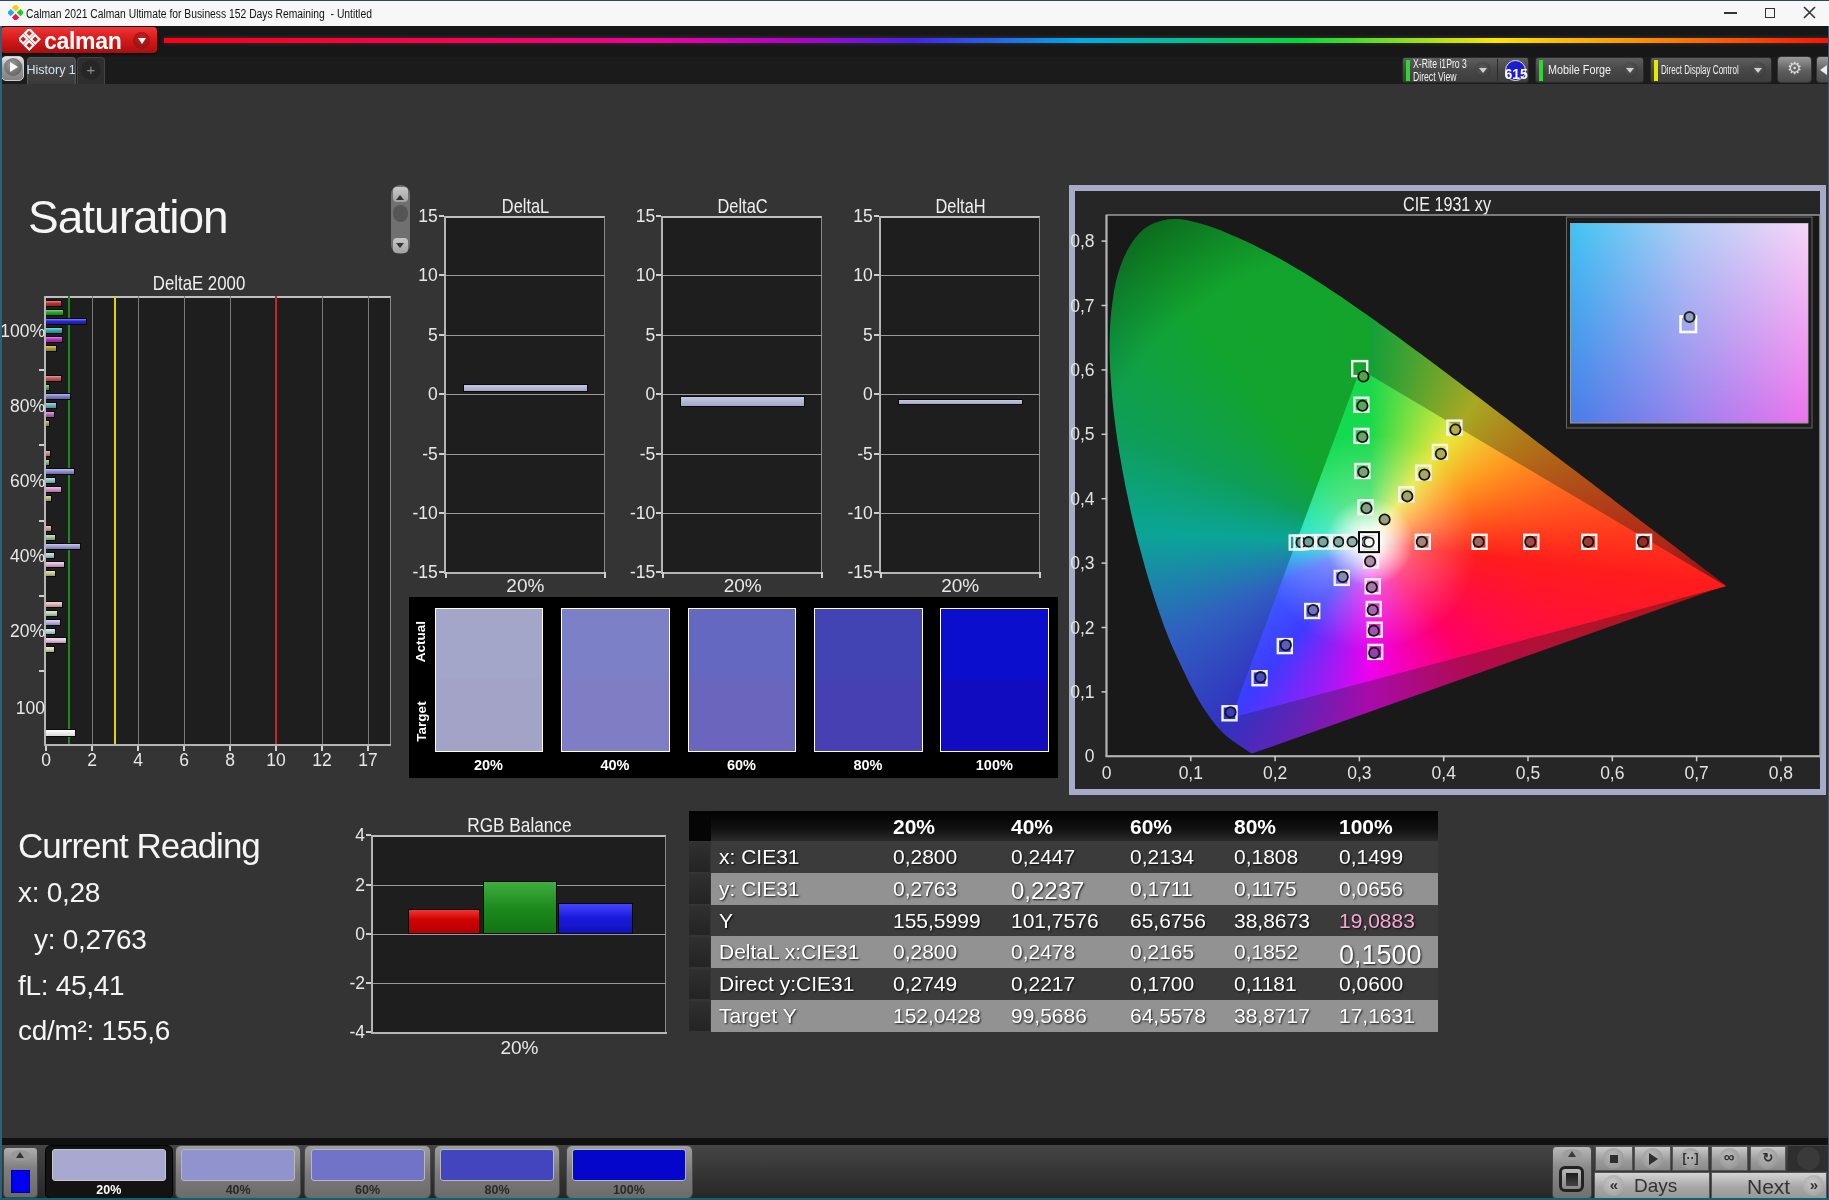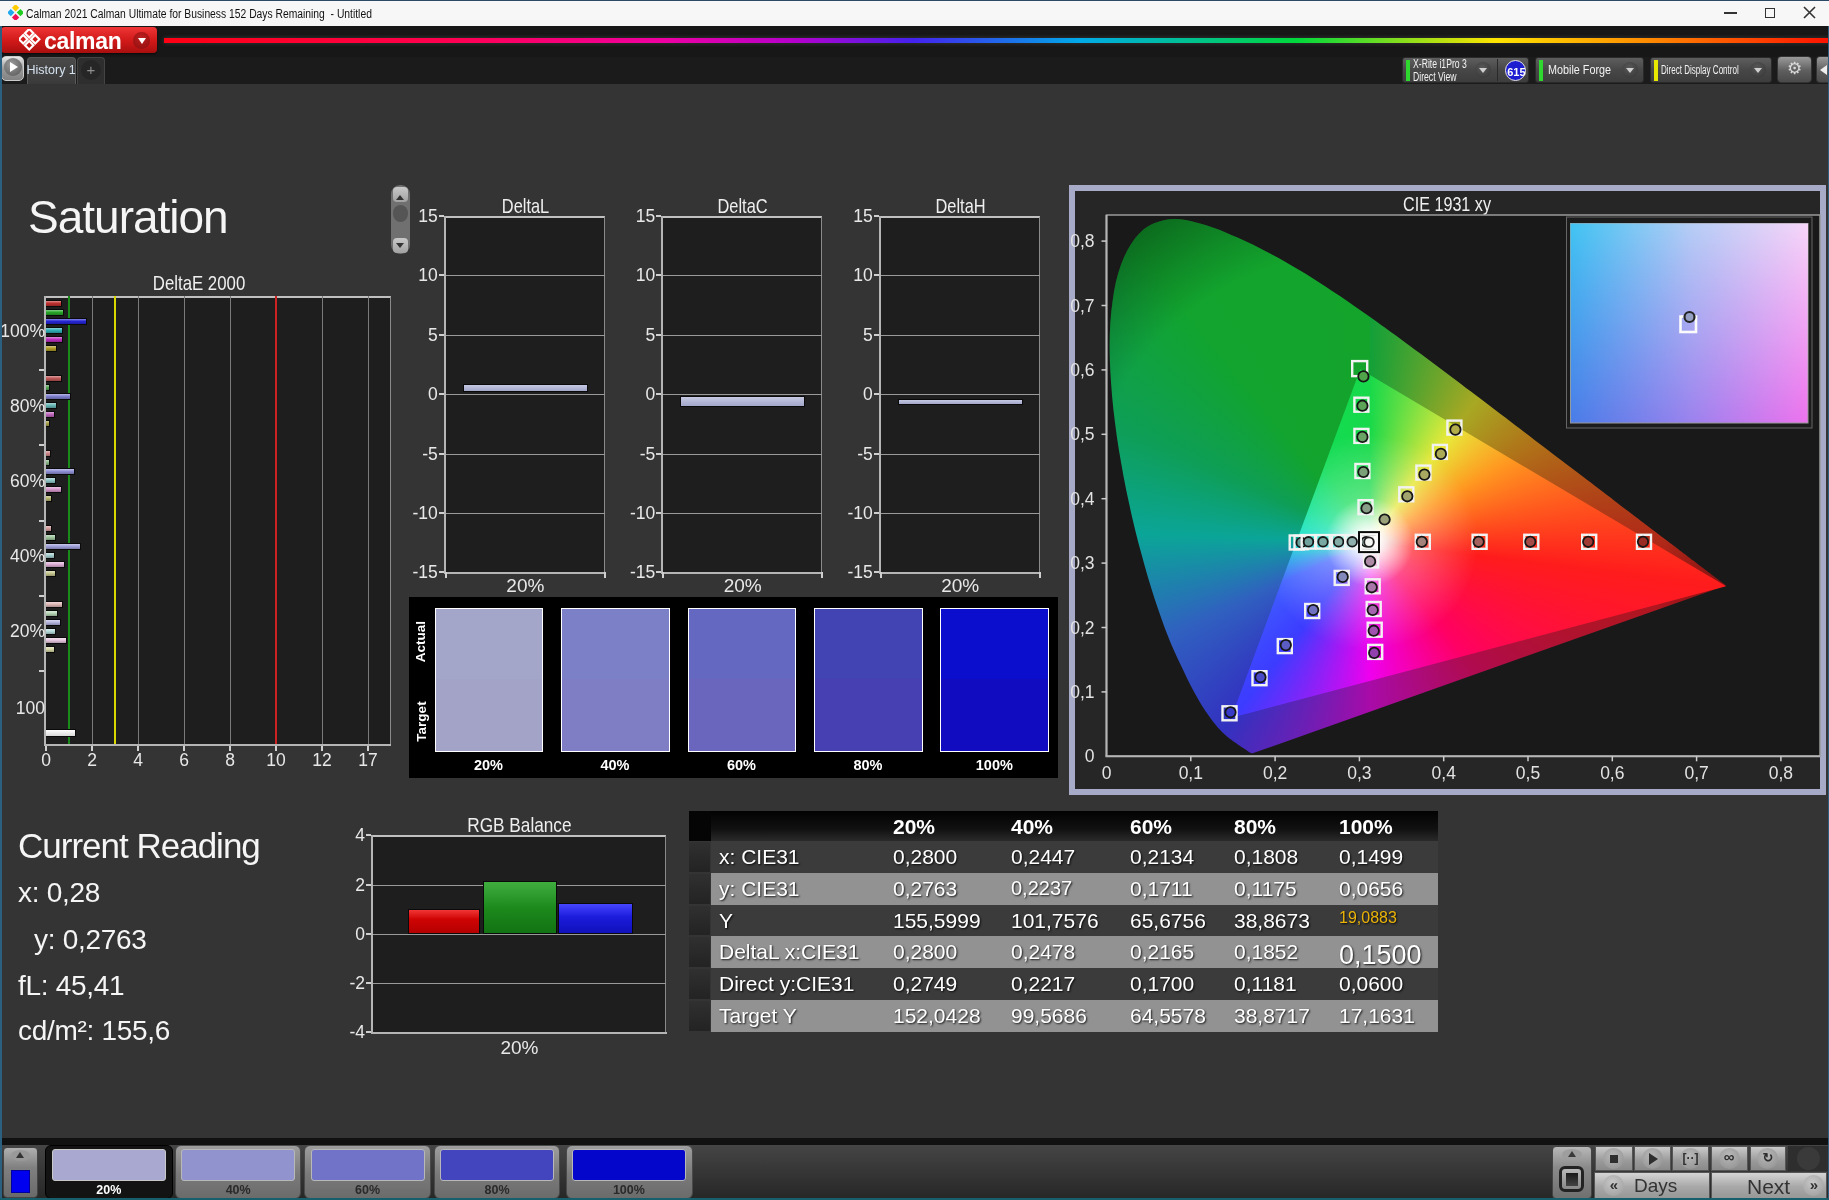--- a/index.html
+++ b/index.html
@@ -45,21 +45,21 @@
 <div class="abs" style="left:81px;top:60px;width:20px;height:20px;border-radius:50%;background:#262626"></div>
 <div class="abs" style="left:81px;top:60.5px;width:20px;text-align:center;font-size:15px;color:#909090">+</div>
 
 <div class="abs" style="left:1402px;top:57px;width:127px;height:26px;border-radius:3px;background:linear-gradient(to bottom,#5e5e5e,#474747 50%,#3d3d3d);border:1px solid #2a2a2a"></div>
 <div class="abs" style="left:1405.5px;top:59.5px;width:4px;height:21px;background:#2fd82f"></div>
 <div class="abs" style="left:1413px;top:58px;font-size:12px;line-height:12.5px;color:#f2f2f2;transform:scaleX(0.72);transform-origin:left top;white-space:nowrap">X-Rite i1Pro 3<br>Direct View</div>
 <div class="abs" style="left:1475px;top:62px;width:16px;height:16px;border-radius:50%;background:radial-gradient(circle at 45% 35%,#585858,#333)"></div>
 <div class="abs" style="left:1479px;top:68px;width:0;height:0;border-left:4px solid transparent;border-right:4px solid transparent;border-top:5px solid #cfcfcf"></div>
 <div class="abs" style="left:1497px;top:59px;width:1px;height:22px;background:#2a2a2a"></div>
 <div class="abs" style="left:1504.5px;top:59.5px;width:21px;height:21px;border-radius:50%;background:#1c1cd0;border:1.5px solid #e8e8e8"></div>
-<div class="abs" style="left:1504.5px;top:65.5px;width:21px;text-align:right;font-size:11px;font-weight:bold;color:#fff">615</div>
+<div class="abs" style="left:1504.5px;top:65.5px;width:21px;text-align:right;font-size:14px;font-weight:bold;color:#fff">615</div>
 <div class="abs" style="left:1535px;top:57px;width:109px;height:26px;border-radius:3px;background:linear-gradient(to bottom,#5e5e5e,#474747 50%,#3d3d3d);border:1px solid #2a2a2a"></div>
 <div class="abs" style="left:1538.5px;top:59.5px;width:4px;height:21px;background:#2fd82f"></div>
 <div class="abs" style="left:1548px;top:62.5px;font-size:12px;color:#f2f2f2;white-space:nowrap;transform:scaleX(0.9);transform-origin:left top">Mobile Forge</div>
 <div class="abs" style="left:1622px;top:62px;width:16px;height:16px;border-radius:50%;background:radial-gradient(circle at 45% 35%,#585858,#333)"></div>
 <div class="abs" style="left:1626px;top:68px;width:0;height:0;border-left:4px solid transparent;border-right:4px solid transparent;border-top:5px solid #cfcfcf"></div>
 <div class="abs" style="left:1650px;top:57px;width:122px;height:26px;border-radius:3px;background:linear-gradient(to bottom,#5e5e5e,#474747 50%,#3d3d3d);border:1px solid #2a2a2a"></div>
 <div class="abs" style="left:1653.5px;top:59.5px;width:4px;height:21px;background:#e8e800"></div>
 <div class="abs" style="left:1661px;top:62.5px;font-size:12px;color:#f2f2f2;white-space:nowrap;transform:scaleX(0.67);transform-origin:left top">Direct Display Control</div>
 <div class="abs" style="left:1750px;top:62px;width:16px;height:16px;border-radius:50%;background:radial-gradient(circle at 45% 35%,#585858,#333)"></div>
 <div class="abs" style="left:1754px;top:68px;width:0;height:0;border-left:4px solid transparent;border-right:4px solid transparent;border-top:5px solid #cfcfcf"></div>
@@ -418,32 +418,32 @@
 <div style="position:absolute;left:719px;top:844.5px;font-size:21px;color:#fff;text-shadow:1px 1px 2px rgba(0,0,0,.85)">x: CIE31</div>
 <div style="position:absolute;left:893px;top:844.5px;font-size:21px;color:#fff;text-shadow:1px 1px 2px rgba(0,0,0,.85)">0,2800</div>
 <div style="position:absolute;left:1011px;top:844.5px;font-size:21px;color:#fff;text-shadow:1px 1px 2px rgba(0,0,0,.85)">0,2447</div>
 <div style="position:absolute;left:1130px;top:844.5px;font-size:21px;color:#fff;text-shadow:1px 1px 2px rgba(0,0,0,.85)">0,2134</div>
 <div style="position:absolute;left:1234px;top:844.5px;font-size:21px;color:#fff;text-shadow:1px 1px 2px rgba(0,0,0,.85)">0,1808</div>
 <div style="position:absolute;left:1339px;top:844.5px;font-size:21px;color:#fff;text-shadow:1px 1px 2px rgba(0,0,0,.85)">0,1499</div>
 <div style="position:absolute;left:711.3px;top:872.5px;width:726.7px;height:32.0px;background:#929292"></div>
 <div style="position:absolute;left:688.8px;top:873.5px;width:21px;height:30.0px;background:linear-gradient(to bottom,#303030,#232323)"></div>
 <div style="position:absolute;left:719px;top:876.5px;font-size:21px;color:#fff;text-shadow:1px 1px 2px rgba(0,0,0,.85)">y: CIE31</div>
 <div style="position:absolute;left:893px;top:876.5px;font-size:21px;color:#fff;text-shadow:1px 1px 2px rgba(0,0,0,.85)">0,2763</div>
-<div style="position:absolute;left:1011px;top:876.5px;font-size:20px;color:#fff;text-shadow:1px 1px 2px rgba(0,0,0,.85)">0,2237</div>
+<div style="position:absolute;left:1011px;top:876.5px;font-size:24px;color:#fff;text-shadow:1px 1px 2px rgba(0,0,0,.85)">0,2237</div>
 <div style="position:absolute;left:1130px;top:876.5px;font-size:21px;color:#fff;text-shadow:1px 1px 2px rgba(0,0,0,.85)">0,1711</div>
 <div style="position:absolute;left:1234px;top:876.5px;font-size:21px;color:#fff;text-shadow:1px 1px 2px rgba(0,0,0,.85)">0,1175</div>
 <div style="position:absolute;left:1339px;top:876.5px;font-size:21px;color:#fff;text-shadow:1px 1px 2px rgba(0,0,0,.85)">0,0656</div>
 <div style="position:absolute;left:711.3px;top:904.5px;width:726.7px;height:31.899999999999977px;background:#3b3b3b"></div>
 <div style="position:absolute;left:688.8px;top:905.5px;width:21px;height:29.899999999999977px;background:linear-gradient(to bottom,#303030,#232323)"></div>
 <div style="position:absolute;left:719px;top:908.5px;font-size:21px;color:#fff;text-shadow:1px 1px 2px rgba(0,0,0,.85)">Y</div>
 <div style="position:absolute;left:893px;top:908.5px;font-size:21px;color:#fff;text-shadow:1px 1px 2px rgba(0,0,0,.85)">155,5999</div>
 <div style="position:absolute;left:1011px;top:908.5px;font-size:21px;color:#fff;text-shadow:1px 1px 2px rgba(0,0,0,.85)">101,7576</div>
 <div style="position:absolute;left:1130px;top:908.5px;font-size:21px;color:#fff;text-shadow:1px 1px 2px rgba(0,0,0,.85)">65,6756</div>
 <div style="position:absolute;left:1234px;top:908.5px;font-size:21px;color:#fff;text-shadow:1px 1px 2px rgba(0,0,0,.85)">38,8673</div>
-<div style="position:absolute;left:1339px;top:908.5px;font-size:16px;color:#eab308;text-shadow:1px 1px 2px rgba(0,0,0,.85)">19,0883</div>
+<div style="position:absolute;left:1339px;top:908.5px;font-size:21px;color:#f9a8d4;text-shadow:1px 1px 2px rgba(0,0,0,.85)">19,0883</div>
 <div style="position:absolute;left:711.3px;top:936.4px;width:726.7px;height:32.0px;background:#929292"></div>
 <div style="position:absolute;left:688.8px;top:937.4px;width:21px;height:30.0px;background:linear-gradient(to bottom,#303030,#232323)"></div>
 <div style="position:absolute;left:719px;top:940.4px;font-size:21px;color:#fff;text-shadow:1px 1px 2px rgba(0,0,0,.85)">DeltaL x:CIE31</div>
 <div style="position:absolute;left:893px;top:940.4px;font-size:21px;color:#fff;text-shadow:1px 1px 2px rgba(0,0,0,.85)">0,2800</div>
 <div style="position:absolute;left:1011px;top:940.4px;font-size:21px;color:#fff;text-shadow:1px 1px 2px rgba(0,0,0,.85)">0,2478</div>
 <div style="position:absolute;left:1130px;top:940.4px;font-size:21px;color:#fff;text-shadow:1px 1px 2px rgba(0,0,0,.85)">0,2165</div>
 <div style="position:absolute;left:1234px;top:940.4px;font-size:21px;color:#fff;text-shadow:1px 1px 2px rgba(0,0,0,.85)">0,1852</div>
 <div style="position:absolute;left:1339px;top:940.4px;font-size:27px;color:#fff;text-shadow:1px 1px 2px rgba(0,0,0,.85)">0,1500</div>
 <div style="position:absolute;left:711.3px;top:968.4px;width:726.7px;height:32.0px;background:#3b3b3b"></div>
 <div style="position:absolute;left:688.8px;top:969.4px;width:21px;height:30.0px;background:linear-gradient(to bottom,#303030,#232323)"></div>

